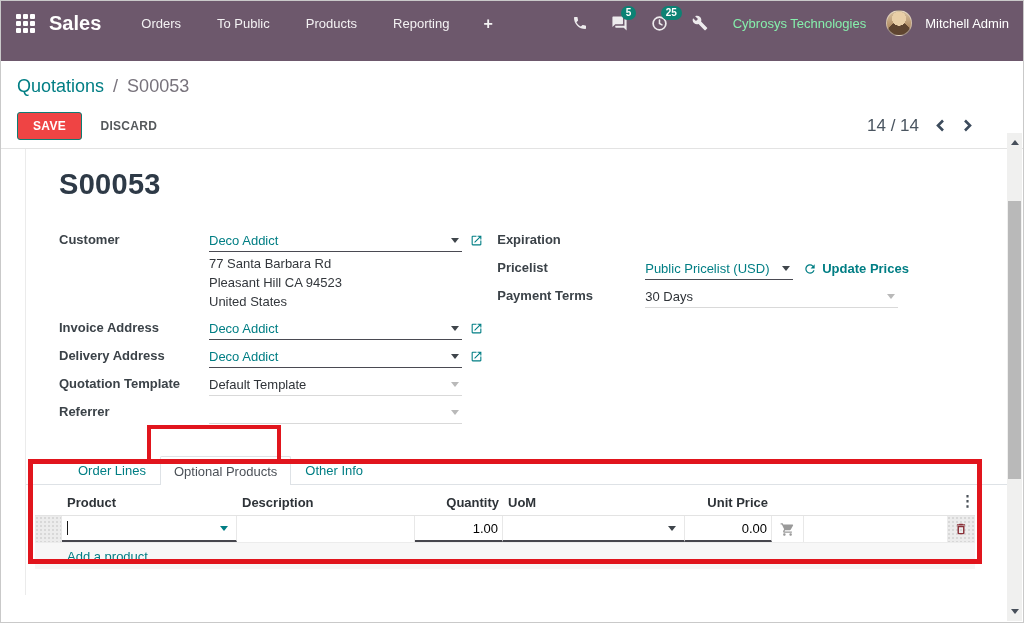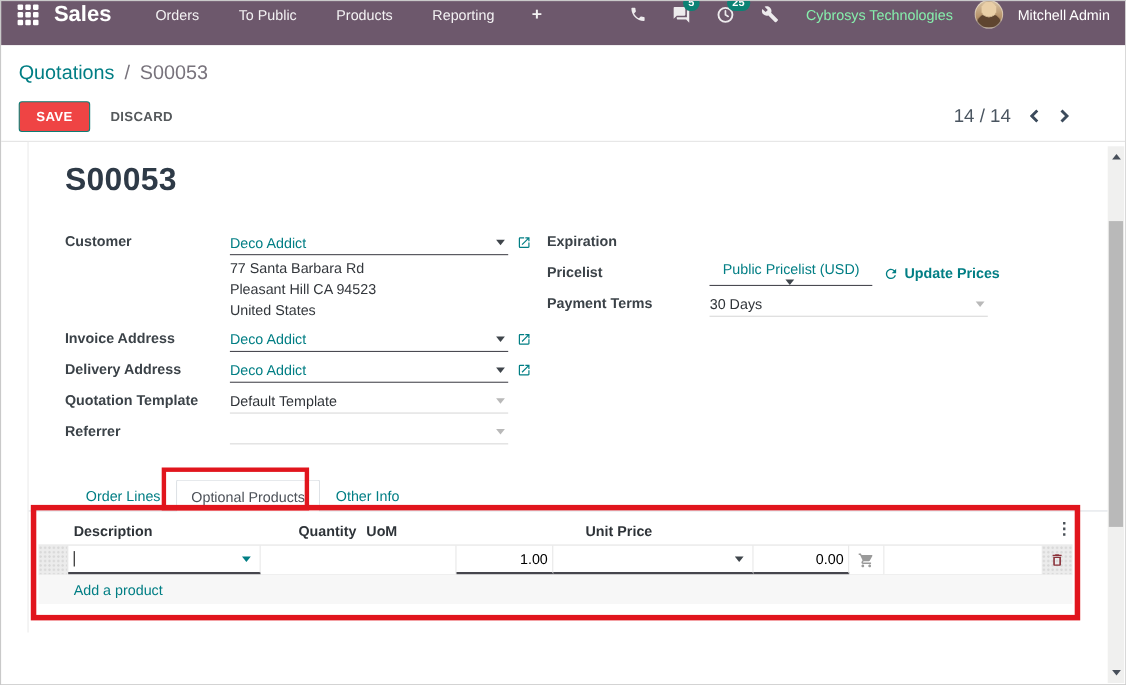--- a/index.html
+++ b/index.html
@@ -1,20 +1,20 @@
 <!DOCTYPE html>
 <html><head>
 <meta charset="utf-8">
 <style>
   * { margin:0; padding:0; box-sizing:border-box; }
   body { font-family:"Liberation Sans", sans-serif; background:#ffffff; }
   .viewport { position:relative; width:1024px; height:623px; border:1px solid #c9c9c9; background:#fff; overflow:hidden; }
 
   
-  .navbar { height:40px; background:#6d586c; display:flex; align-items:center; justify-content:space-between; padding:0 14px 16px 10px; color:#fff; }
+  .navbar { height:60px; background:#6d586c; display:flex; align-items:center; justify-content:space-between; padding:0 14px 16px 10px; color:#fff; }
   .nav-left { display:flex; align-items:center; }
   .apps-btn { width:28px; height:28px; background:none; border:none; cursor:pointer; display:flex; align-items:center; justify-content:center; margin-right:10px; }
   .grid-ic { display:grid; grid-template-columns:repeat(3,5px); grid-template-rows:repeat(3,5px); gap:2px; }
   .grid-ic span { background:#fff; border-radius:1px; }
   .brand { font-size:20px; font-weight:bold; color:#fff; margin-right:26px; cursor:pointer; }
   .menu { display:flex; align-items:flex-end; gap:8px; }
   .menu a { color:rgba(255,255,255,.92); font-size:13px; text-decoration:none; padding:6px 14px; cursor:pointer; }
   .menu a.plus { font-size:16px; font-weight:bold; padding:4px 12px; }
   .nav-right { display:flex; align-items:center; gap:6px; }
   .icon-btn { position:relative; width:34px; height:30px; display:flex; align-items:center; justify-content:center; cursor:pointer; }
@@ -55,21 +55,21 @@
   .f-value { display:flex; align-items:center; justify-content:space-between; width:253px; height:23px; font-size:13px; }
   .f-value.dark-line { border-bottom:1px solid #4a4a52; }
   .f-value.light-line { border-bottom:1px solid #d9d9d9; }
   .f-value a { color:#017e84; text-decoration:none; cursor:pointer; }
   .f-value .plain { color:#2f3338; }
   .caret { width:0; height:0; border-left:4px solid transparent; border-right:4px solid transparent; border-top:5px solid #3f454b; margin-right:3px; cursor:pointer; }
   .caret.gray { border-top-color:#b9b9b9; }
   .ext-ic { margin-left:8px; cursor:pointer; display:flex; }
   .addr { font-size:13px; color:#33373c; line-height:19px; }
   .addr-block { margin-top:2px; }
-  .narrow { width:148px;flex-direction:column; }
+  .narrow { width:148px; }
   .pl-extra { display:flex; align-items:center; margin-left:10px; gap:5px; }
   .pl-extra a { color:#017e84; font-size:13px; font-weight:bold; text-decoration:none; cursor:pointer; }
 
   
   .tabs { margin-top:26px; padding-left:38px; display:flex; border-bottom:1px solid #dee2e6; height:30px; }
   .tab { font-size:13px; padding:6px 13px; cursor:pointer; border:1px solid transparent; border-bottom:none; color:#017e84; background:none; font-family:inherit; }
   .tab.active { color:#4c5158; background:#fff; border-color:#dee2e6; border-radius:2px 2px 0 0; position:relative; top:1px; }
 
   
   .o-table { margin-left:9px; width:940px; margin-top:4px; font-size:13px; }
@@ -304,20 +304,21 @@
 
     <div class="tabs">
       <button class="tab">Order Lines</button>
       <button class="tab active">Optional Products</button>
       <button class="tab">Other Info</button>
     </div>
 
     <div class="o-table">
       <div class="t-head">
         <div class="c c-handle"></div>
+        <div class="c c-prod">Product</div>
         <div class="c c-desc">Description</div>
         <div class="c c-qty">Quantity</div>
         <div class="c c-uom">UoM</div>
         <div class="c c-price">Unit Price</div>
         <div class="c c-cart"></div>
         <div class="c c-fill"></div>
         <span class="kebab">⋮</span>
       </div>
 
       <div class="t-row">

